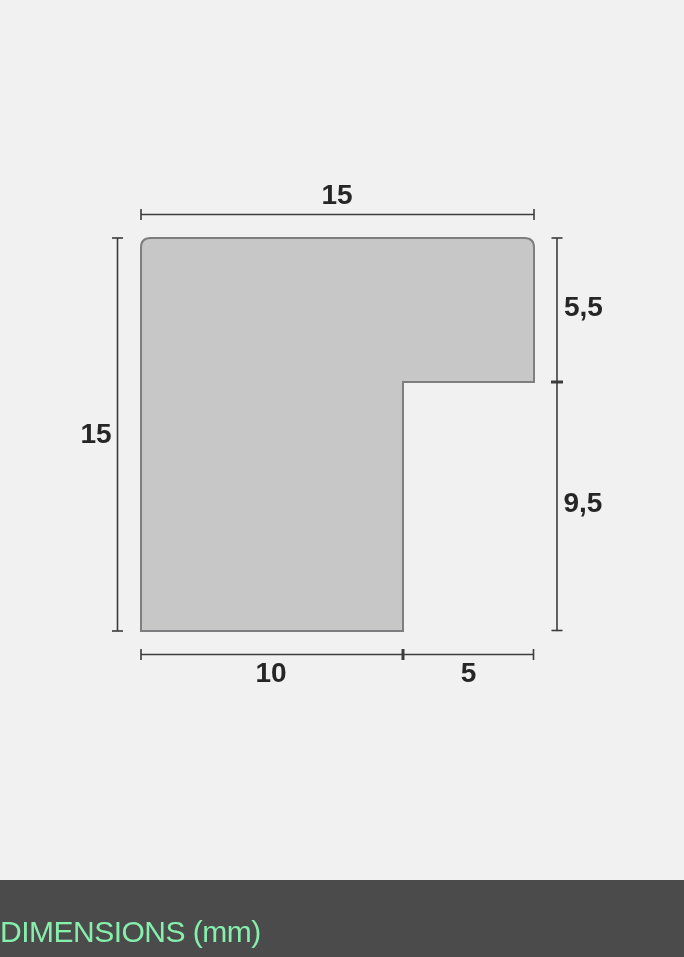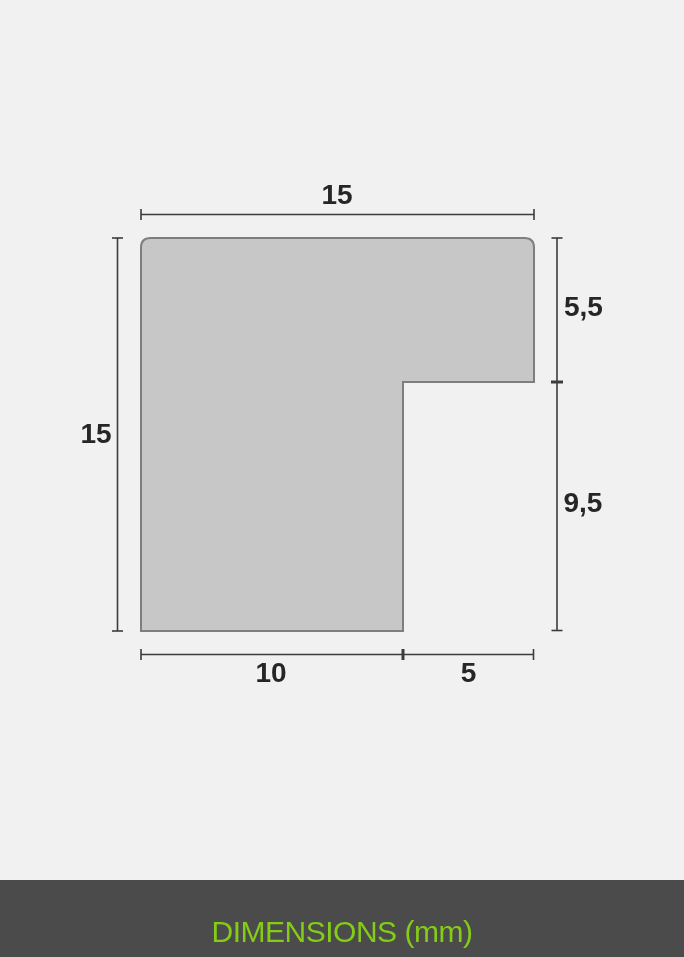--- a/index.html
+++ b/index.html
@@ -1,20 +1,20 @@
 <!DOCTYPE html>
 <html><head>
 <meta charset="utf-8">
 <style>
   html,body{margin:0;padding:0;}
   body{width:684px;height:957px;background:#f1f1f2;overflow:hidden;position:relative;
        font-family:"Liberation Sans",sans-serif;}
   .footer{position:absolute;left:0;top:880px;width:684px;height:77px;background:#4b4b4b;}
-  .footer span{position:absolute;left:0;top:35px;width:684px;text-align:center;
-       color:#84cc16;font-size:30px;letter-spacing:-0.5px;font-weight:400;}
+  .footer span{position:absolute;left:0;top:35px;width:684px;
+       color:#86efac;font-size:30px;letter-spacing:-0.5px;font-weight:400;}
 </style>
 </head>
 <body>
 
 <svg width="684" height="880" viewBox="0 0 684 880" xmlns="http://www.w3.org/2000/svg" style="position:absolute;left:0;top:0;">
 
   <path d="M141,631 L141,247.5 Q141,238 150.5,238 L524.5,238 Q534,238 534,247.5 L534,382 L403,382 L403,631 Z" fill="#c7c7c8" stroke="#7e7e80" stroke-width="2"></path>
 
   <g stroke="#3c3c3c" stroke-width="1.6" fill="none">
     <line x1="141" y1="214.5" x2="534" y2="214.5"></line>

